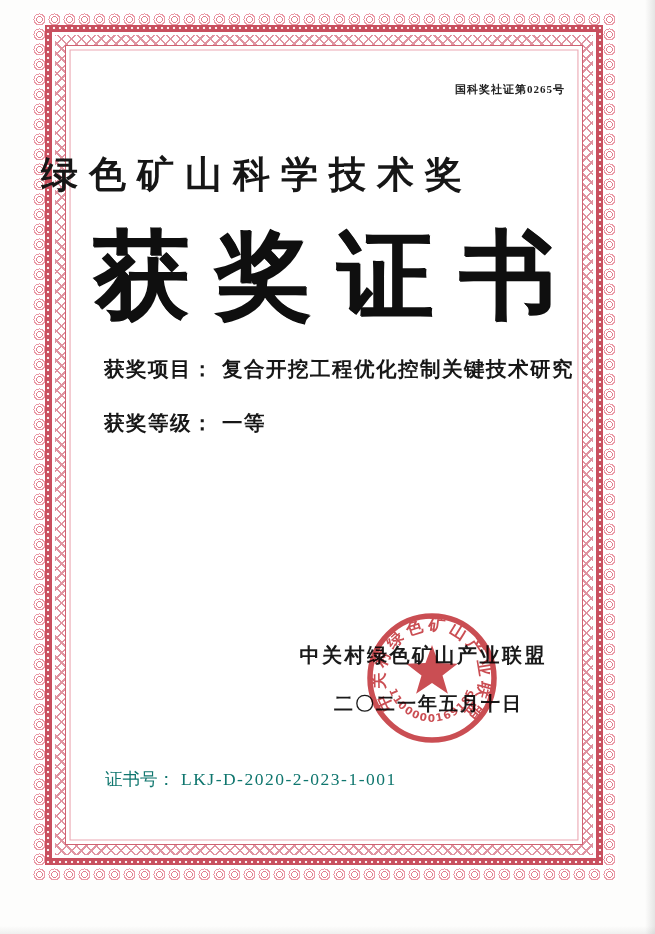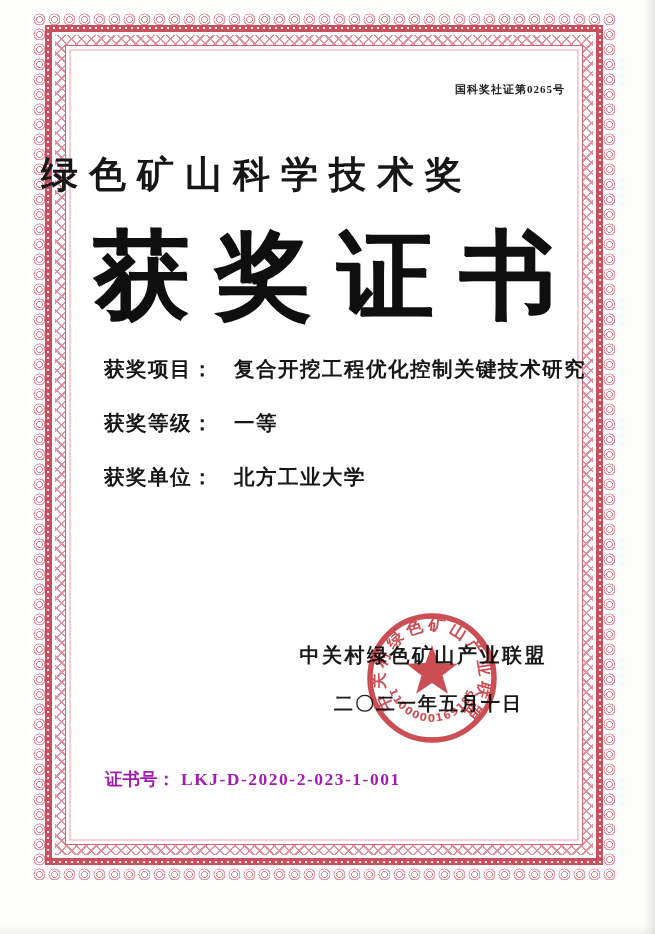--- a/index.html
+++ b/index.html
@@ -59,32 +59,32 @@
   }
   .cert-title{
     position:absolute;top:213px;left:0;width:100%;text-align:center;
     font-size:96px;font-weight:700;letter-spacing:26px;text-indent:26px;
     color:#0f0f0f;line-height:1.1;
     text-shadow:1px 1px 0 #0f0f0f;
   }
   .fields{position:absolute;top:348px;left:74px;width:470px;}
   .field-row{margin-bottom:32px;font-size:20.5px;font-weight:700;line-height:22px;color:#171717;white-space:nowrap;}
   .field-row .label{letter-spacing:1.5px;}
-  .field-row .value{letter-spacing:1.5px;margin-left:20px;}
+  .field-row .value{letter-spacing:1.5px;margin-left:8px;}
   .issuer{
     position:absolute;top:632px;right:71px;
     font-size:20px;font-weight:700;letter-spacing:2.5px;color:#1a1a1a;white-space:nowrap;
   }
   .issue-date{
     position:absolute;top:681px;right:95px;
     font-size:19px;font-weight:700;letter-spacing:2px;color:#1a1a1a;white-space:nowrap;
   }
   .cert-no-row{
     position:absolute;top:757px;left:75px;
-    font-size:17.5px;font-weight:700;color:#a21caf;white-space:nowrap;
+    font-size:17.5px;font-weight:400;color:#0f766e;white-space:nowrap;
   }
   .cert-no-row .cert-no-value{letter-spacing:1.5px;margin-left:6px;}
 
   
   .seal{
     position:absolute;left:332px;top:598px;width:140px;height:140px;
     opacity:.9;mix-blend-mode:multiply;
   }
   .seal text{font-family:"DejaVu Sans",sans-serif;}
   .seal .ring-text{font-size:16.5px;font-weight:700;letter-spacing:4px;fill:#c53a40;}
@@ -115,23 +115,20 @@
 
     <div class="cert-title">获奖证书</div>
 
     <div class="fields">
       <div class="field-row">
         <span class="label">获奖项目：</span><span class="value">复合开挖工程优化控制关键技术研究</span>
       </div>
       <div class="field-row">
         <span class="label">获奖等级：</span><span class="value">一等</span>
       </div>
-      <div class="field-row">
-        <span class="label">获奖单位：</span><span class="value">北方工业大学</span>
-      </div>
     </div>
 
     <div class="issuer">中关村绿色矿山产业联盟</div>
     <div class="issue-date">二〇二一年五月十日</div>
 
     <svg class="seal" viewBox="0 0 140 140" xmlns="http://www.w3.org/2000/svg">
       <defs>
         <path id="seal-top-arc" d="M 33.2,100.9 A 48,48 0 1 1 106.8,100.9" fill="none"></path>
         <path id="seal-bottom-arc" d="M 26,78 A 45,45 0 0 0 114,78" fill="none"></path>
       </defs>

